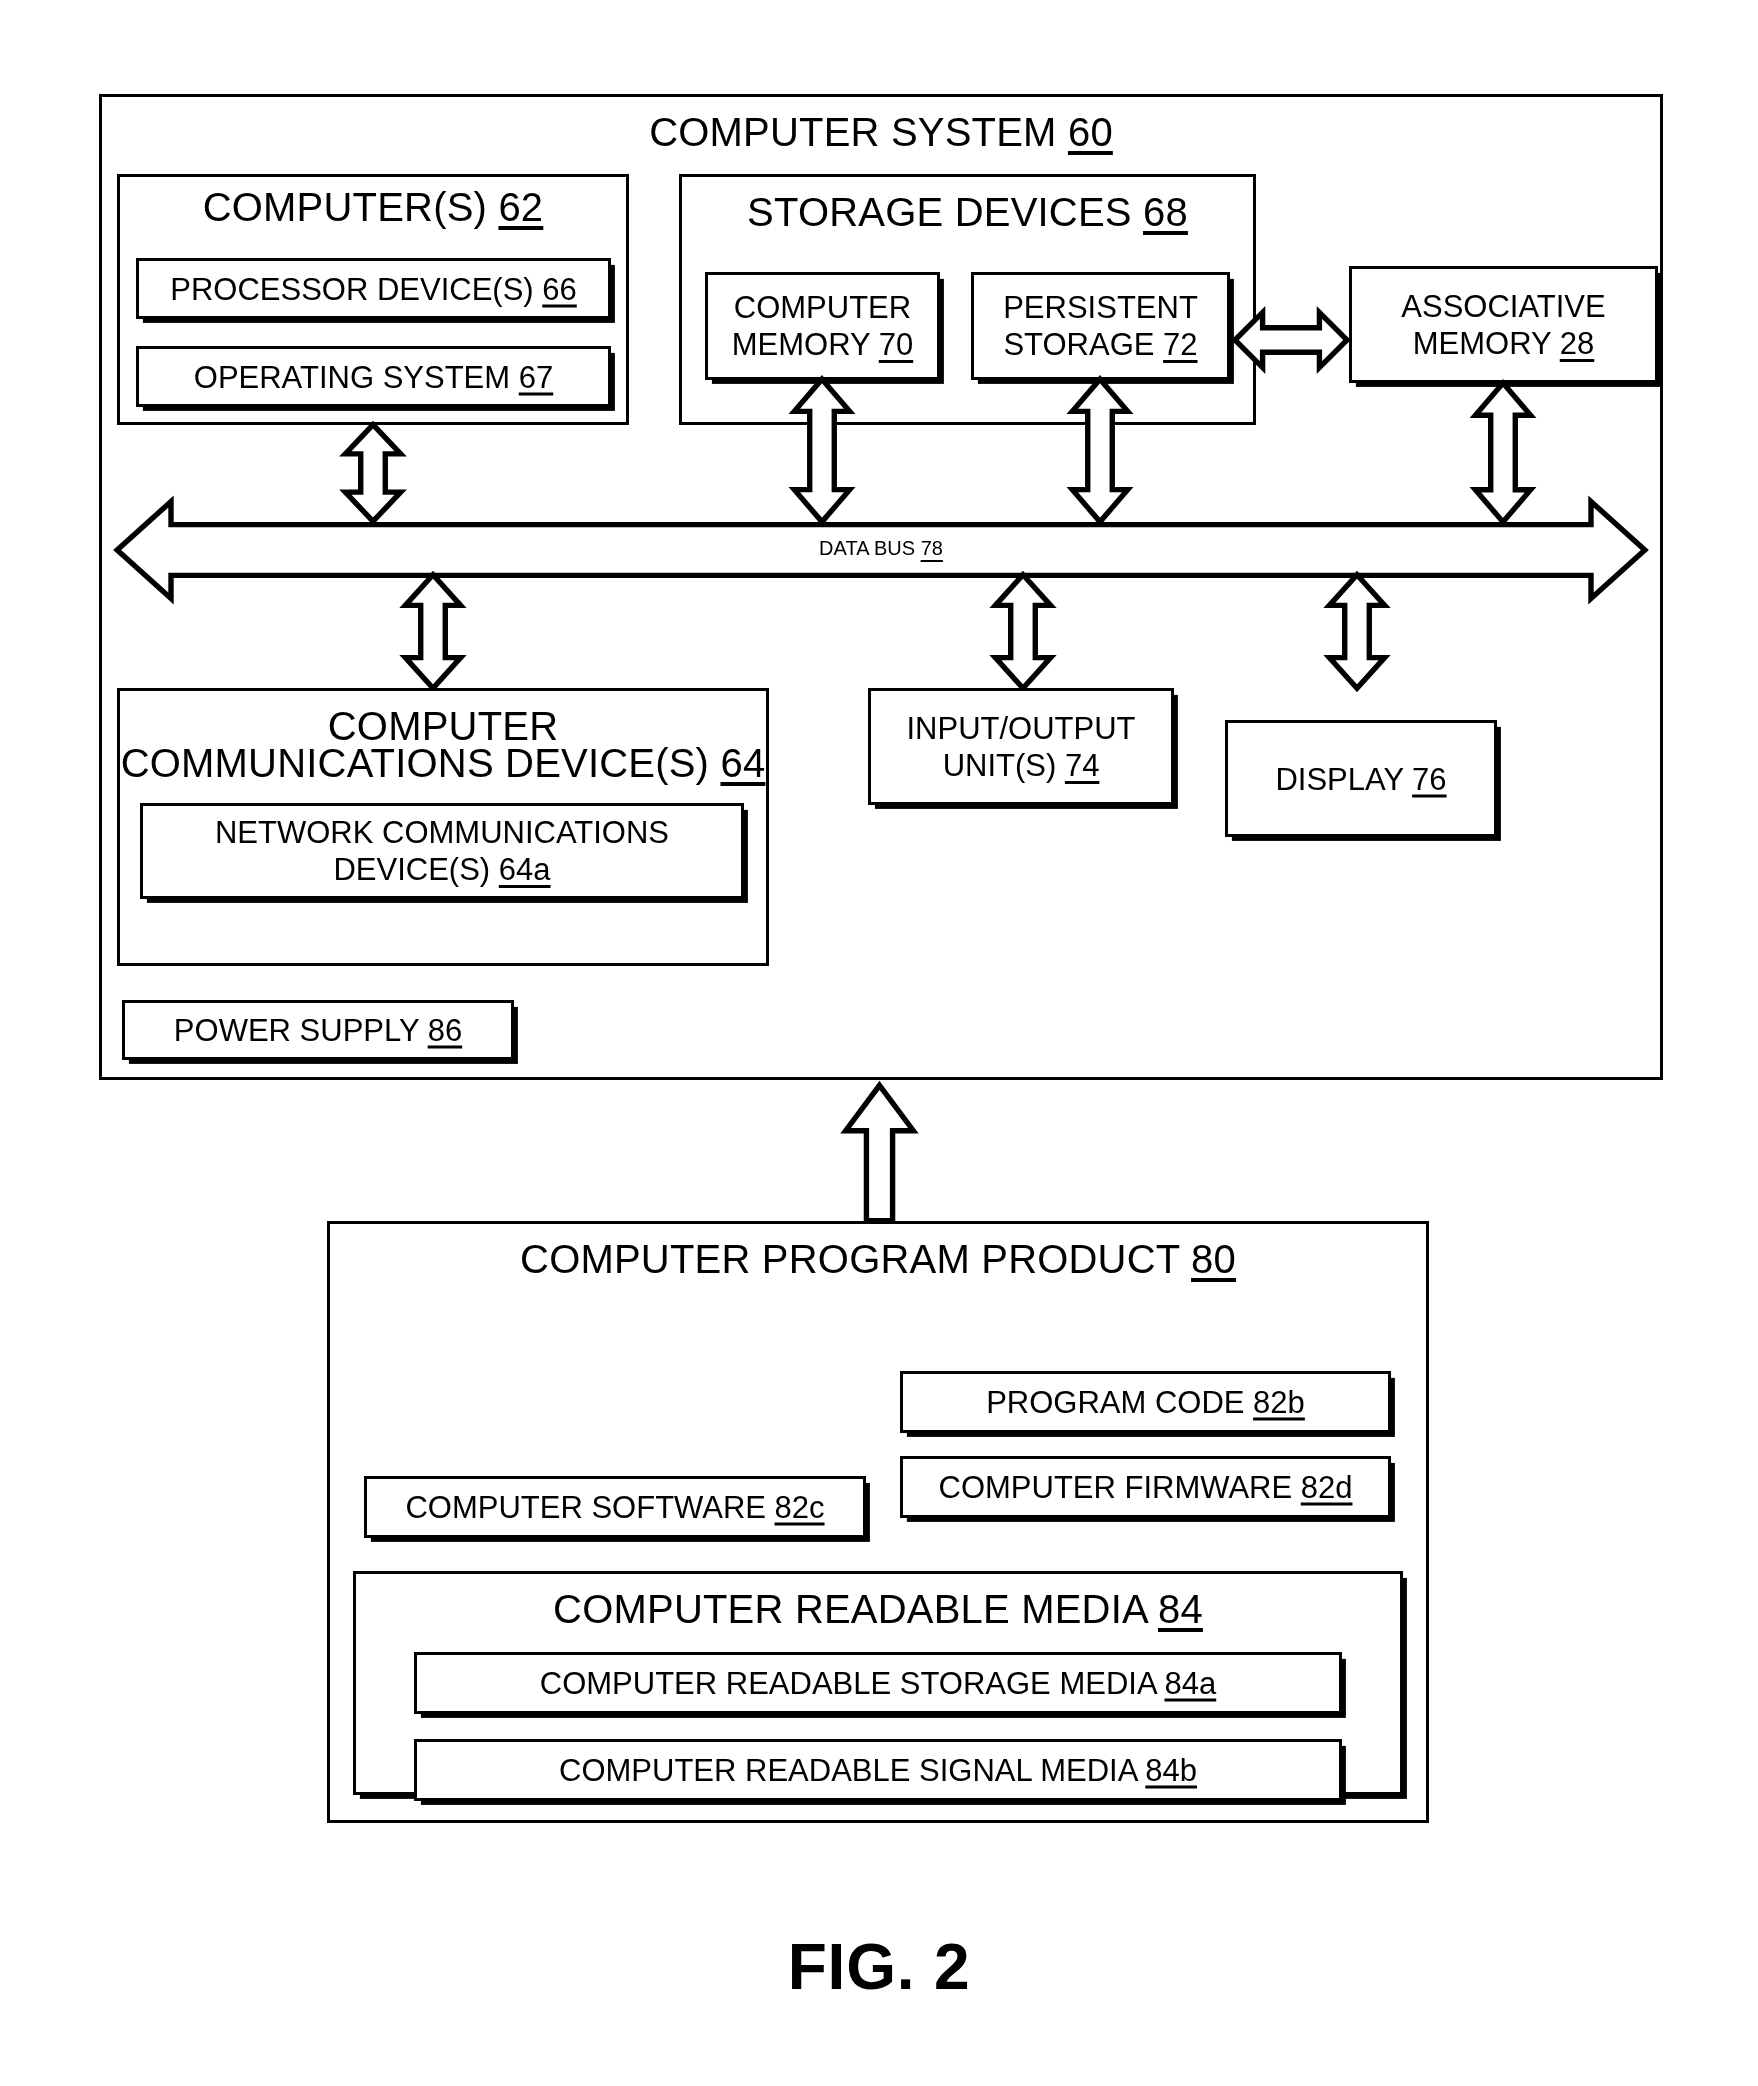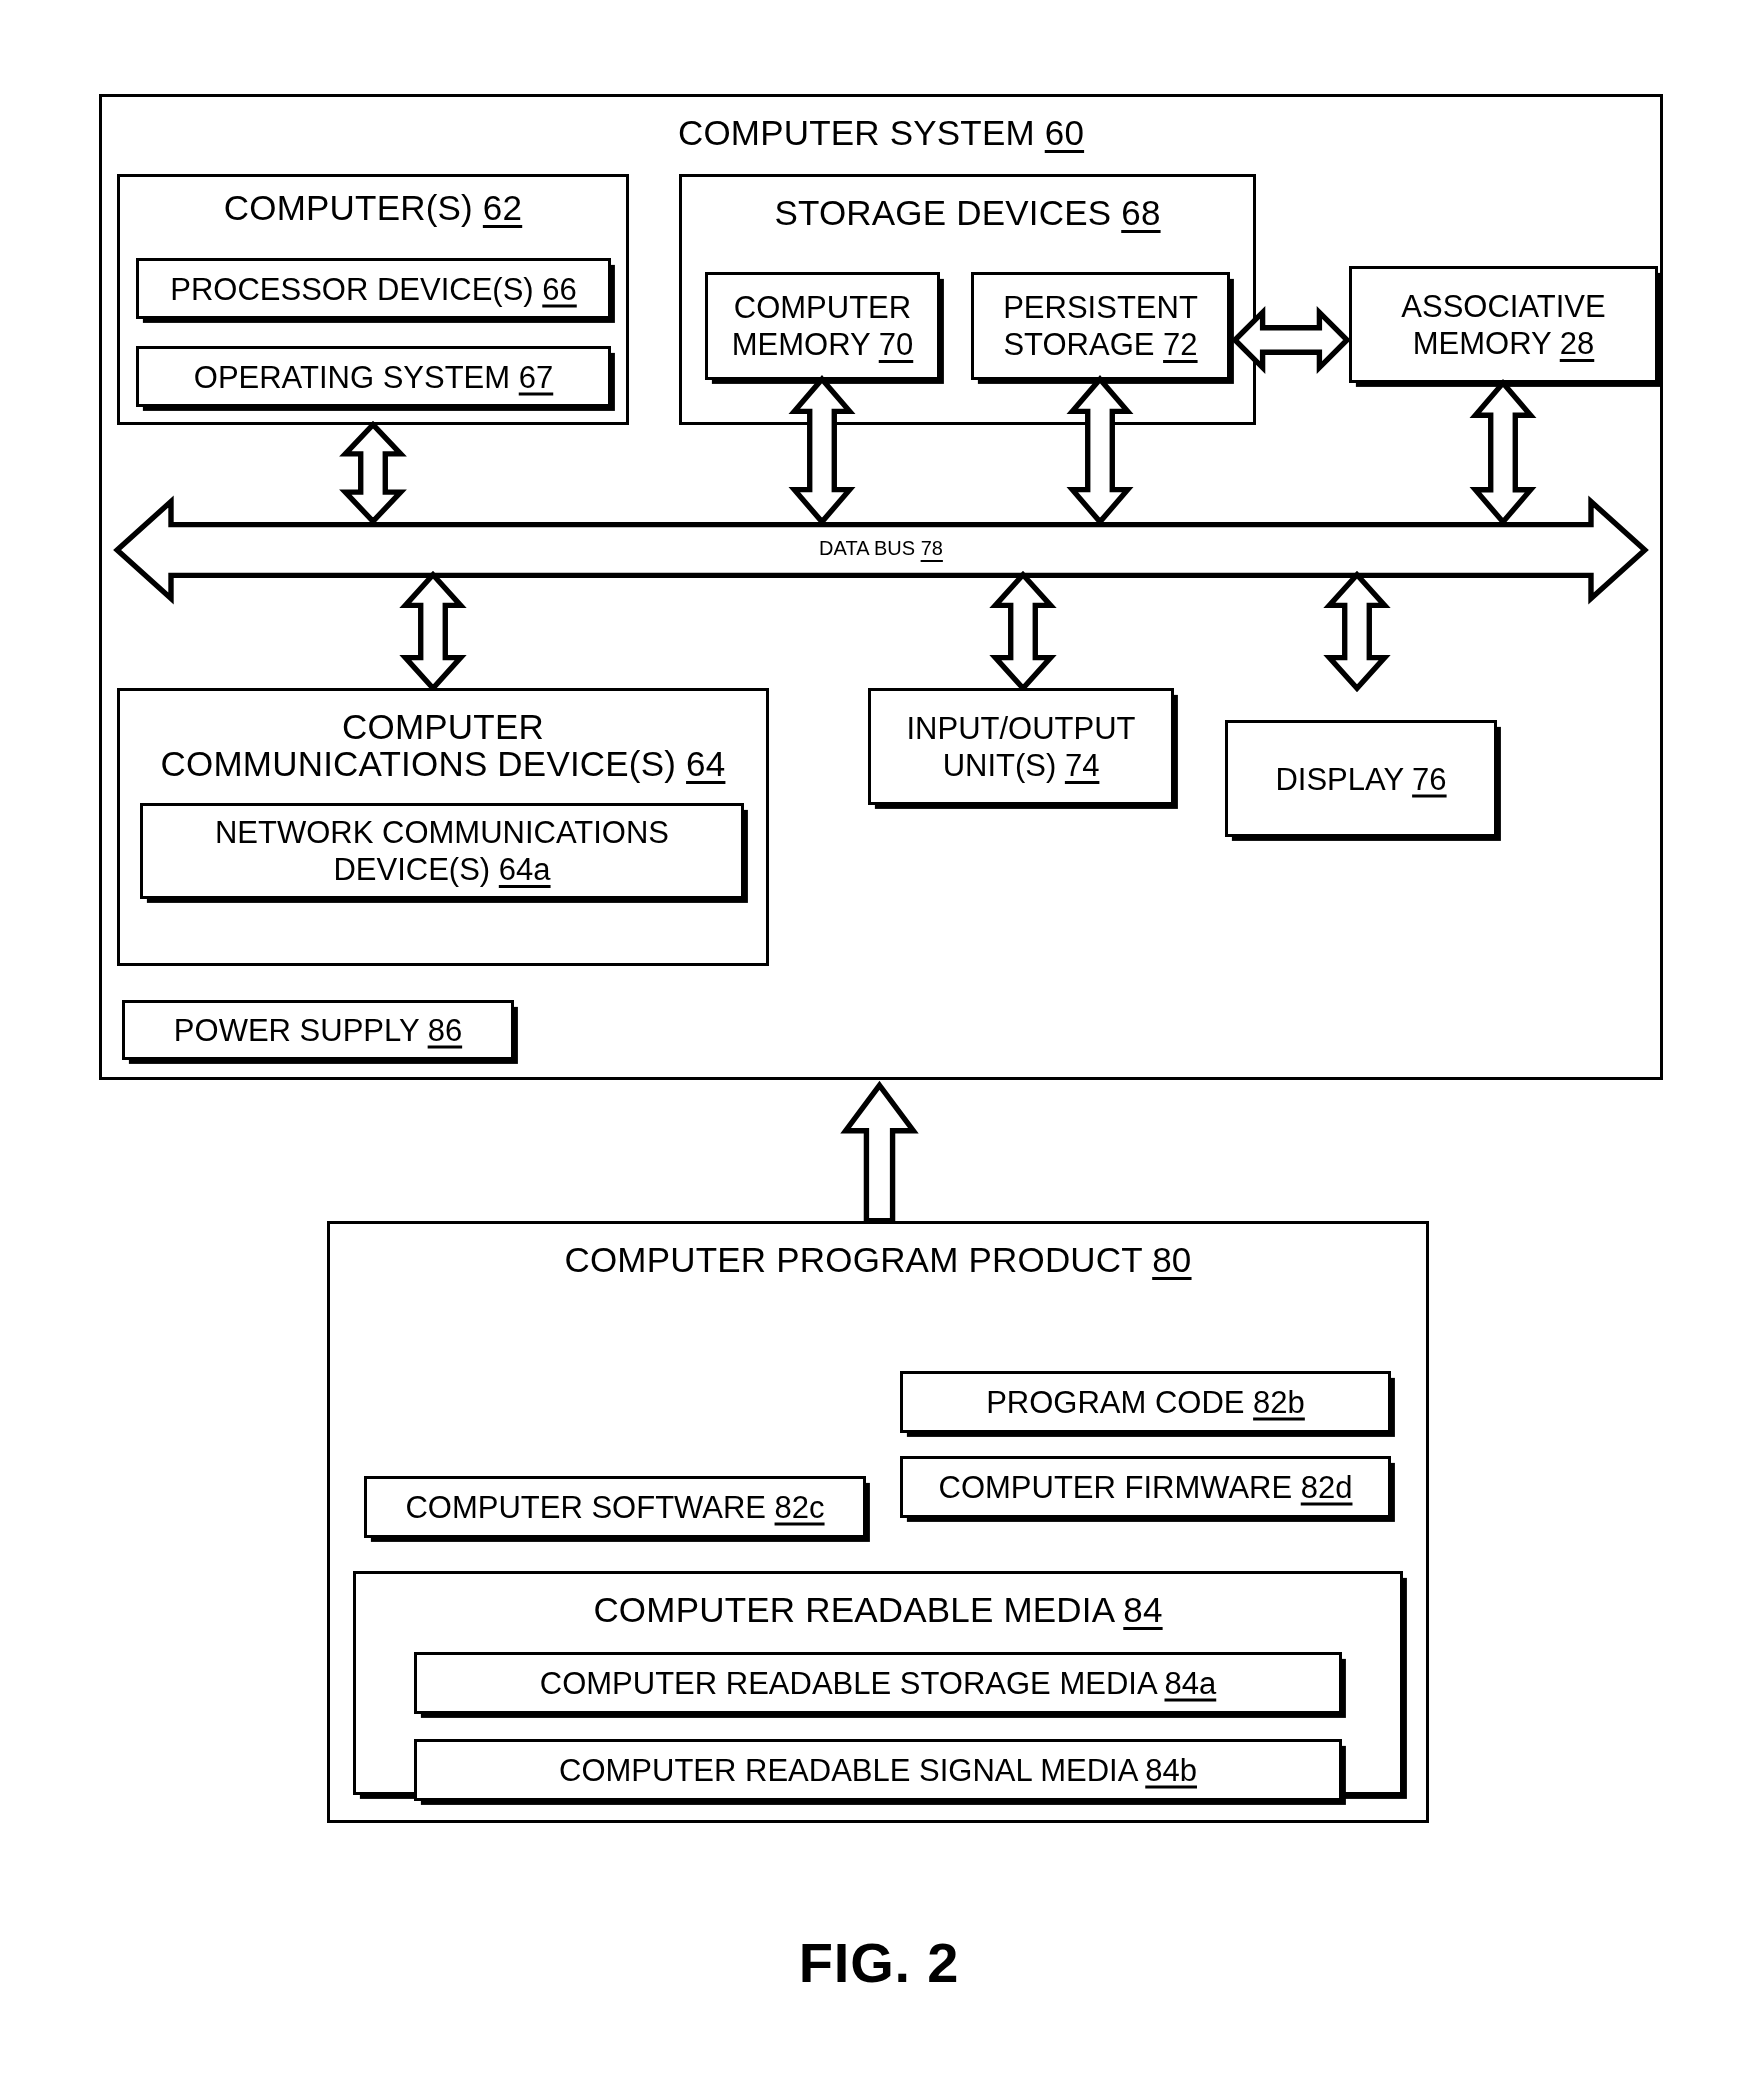--- a/index.html
+++ b/index.html
@@ -30,21 +30,21 @@
   
   .box.shadow {
     box-shadow: 5.4px 5.4px 0 -1.5px #000;
   }
 
   .label {
     position: absolute;
     left: 0;
     right: 0;
     text-align: center;
-    font-size: 35px;
+    font-size: 40px;
     line-height: 37px;
     letter-spacing: 0.2px;
     white-space: nowrap;
   }
   .label.wrap { white-space: normal; }
 
   .centered-text {
     position: absolute;
     left: 0; right: 0; top: 50%;
     transform: translateY(-50%);
@@ -66,21 +66,21 @@
     left: 0; right: 0;
     text-align: center;
     font-size: 20px;
     line-height: 34px;
   }
 
   #fig-caption {
     position: absolute;
     left: 0; right: 0;
     text-align: center;
-    font-size: 56px;
+    font-size: 64px;
     font-weight: bold;
     letter-spacing: 0.8px;
   }
 </style>
 </head>
 <body>
 
 <div id="page">
 
   <div class="box" style="left:99px; top:94px; width:1564px; height:986px;">

